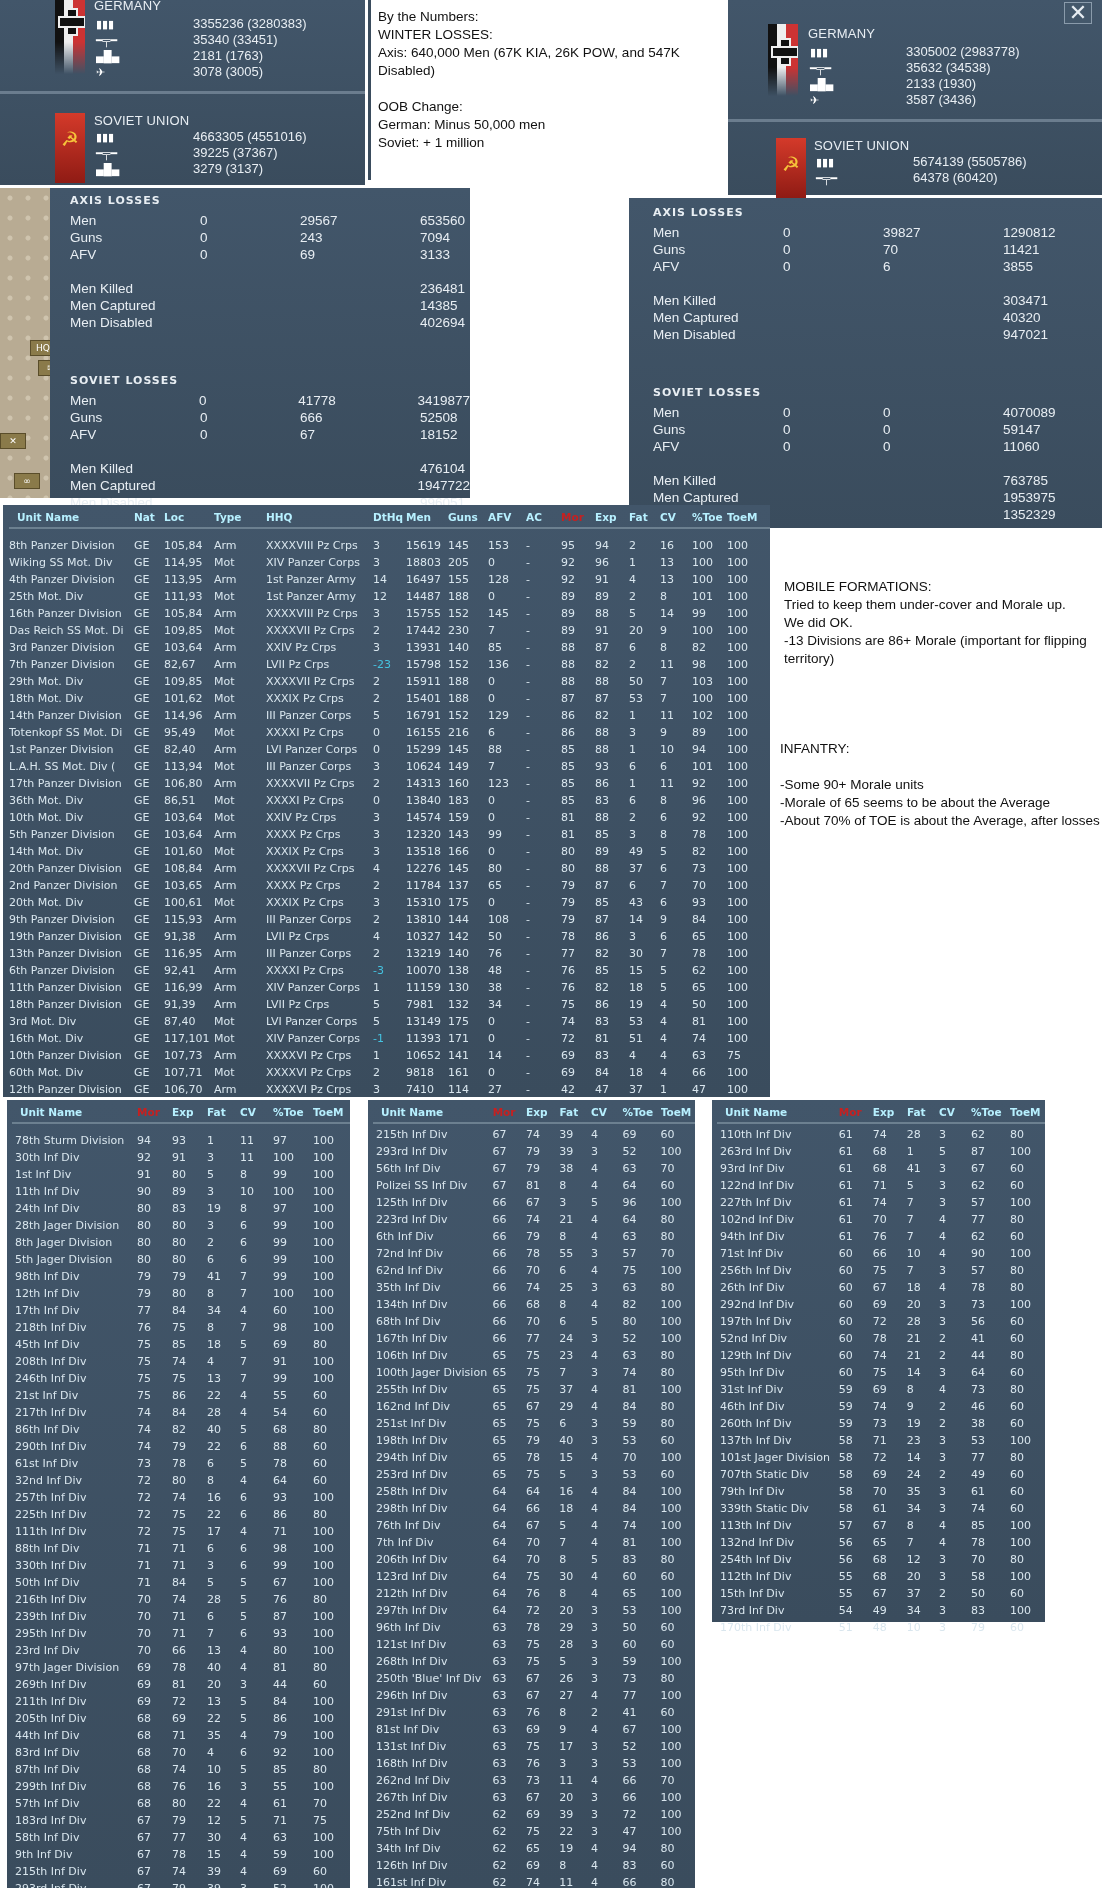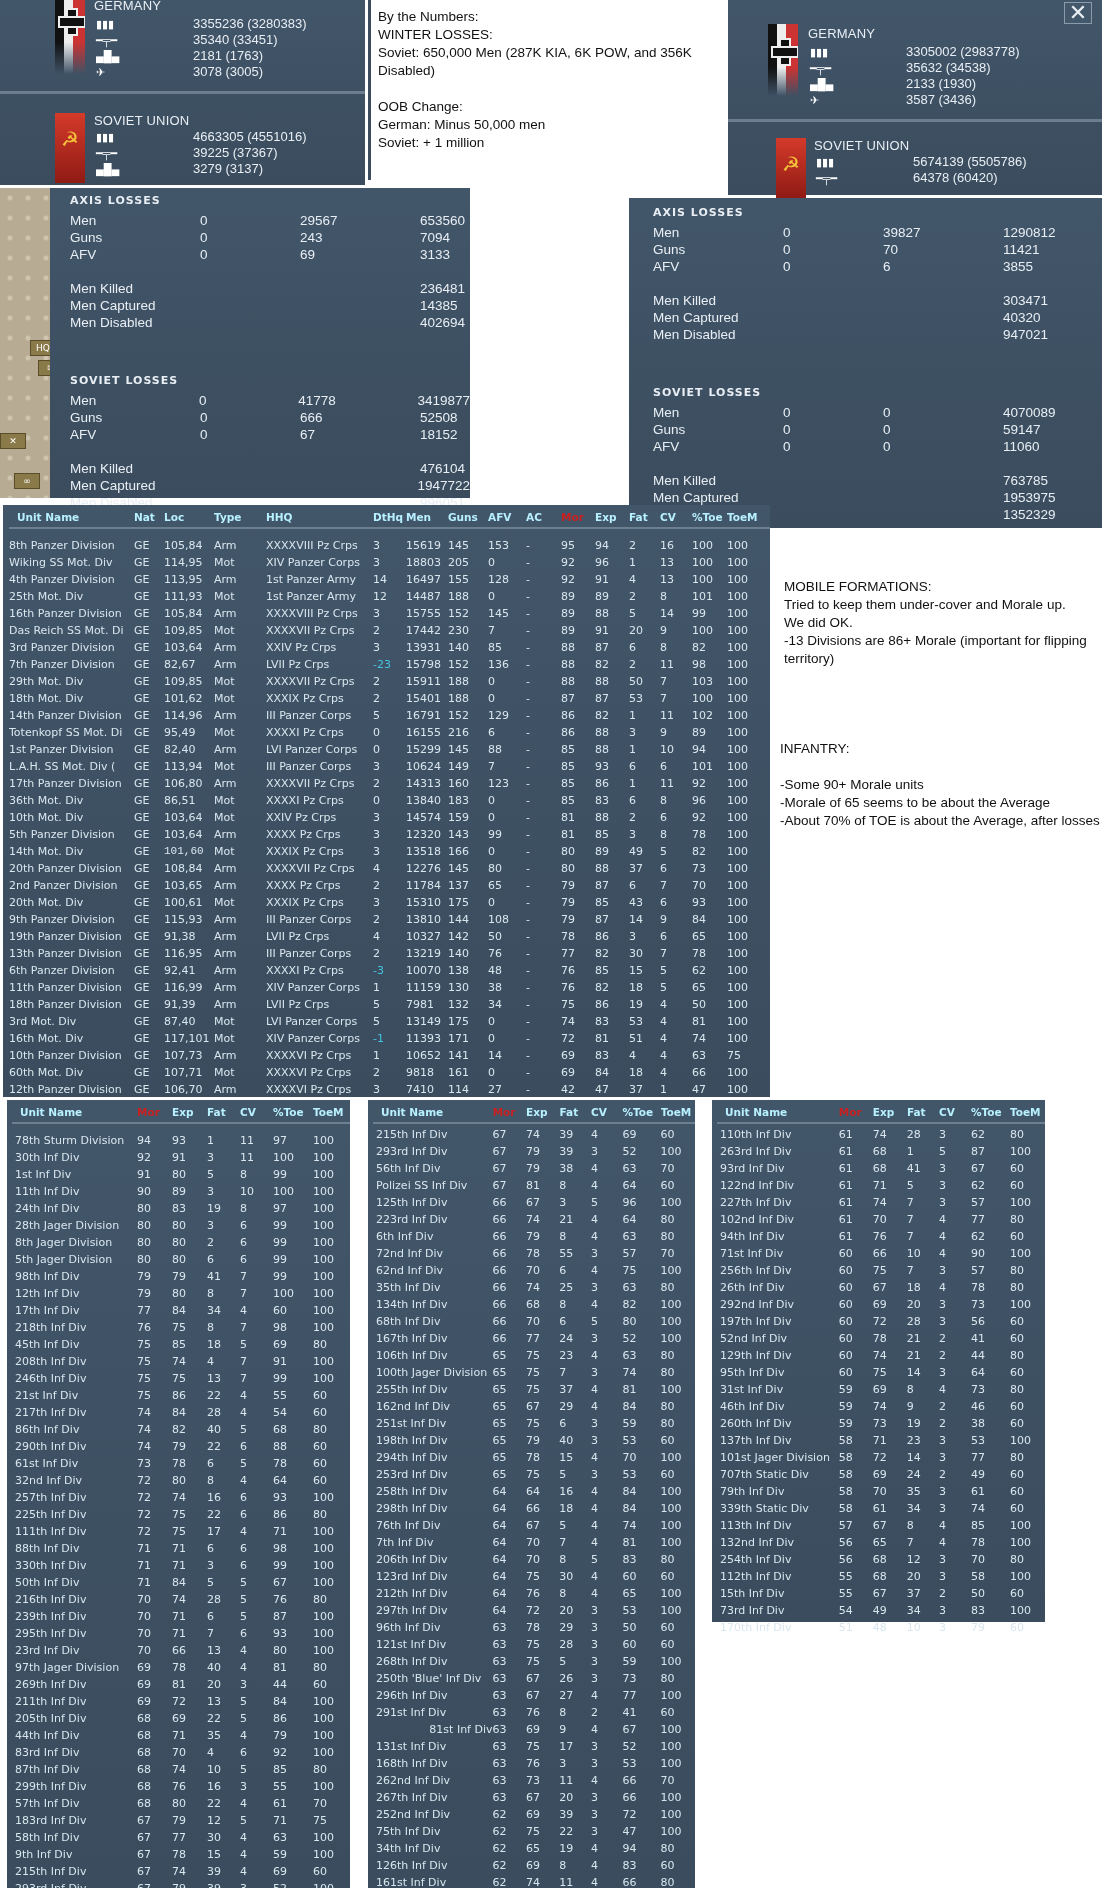--- a/index.html
+++ b/index.html
@@ -73,21 +73,21 @@
       <div>4663305 (4551016)</div>
       <div>39225 (37367)</div>
       <div>3279 (3137)</div>
     </div>
   </div>
 </div>
 
 <div class="notes-top">
   <p>By the Numbers:</p>
   <p>WINTER LOSSES:</p>
-  <p>Soviet: 650,000 Men (287K KIA, 6K POW, and 356K Disabled)</p>
+  <p>Axis:  640,000 Men (67K KIA, 26K POW, and 547K Disabled)</p>
   <p></p>
   <p>OOB Change:</p>
   <p>German:  Minus 50,000 men</p>
   <p>Soviet:  + 1 million</p>
 </div>
 
 <div class="panel stat-panel" style="left:728px;top:0;width:374px;height:195px;">
   <div class="close-btn">✕</div>
   <div class="nation" style="top:0;height:120px;">
     <div class="flag flag-ge" style="left:40px;top:24px;height:72px;">
@@ -607,21 +607,21 @@
         <span style="width: 34px;">81</span>
         <span style="width: 34px;">85</span>
         <span style="width: 31px;">3</span>
         <span style="width: 32px;">8</span>
         <span style="width: 35px;">78</span>
         <span style="width: 30px;">100</span>
       </div>
       <div class="r">
         <span style="width: 125px;">14th Mot. Div</span>
         <span style="width: 30px;">GE</span>
-        <span style="width: 50px; font-family: Liberation Mono, monospace;">101,60</span>
+        <span style="width: 50px;">101,60</span>
         <span style="width: 52px;">Mot</span>
         <span style="width: 107px;">XXXIX Pz Crps</span>
         <span style="width: 33px;">3</span>
         <span style="width: 42px;">13518</span>
         <span style="width: 40px;">166</span>
         <span style="width: 38px;">0</span>
         <span style="width: 35px;">-</span>
         <span style="width: 34px;">80</span>
         <span style="width: 34px;">89</span>
         <span style="width: 31px;">49</span>
@@ -1639,21 +1639,21 @@
       <div class="r">
         <span style="width: 125px; padding-left: 3px;">291st Inf Div</span>
         <span style="width: 35px;">63</span>
         <span style="width: 35px;">76</span>
         <span style="width: 33px;">8</span>
         <span style="width: 33px;">2</span>
         <span style="width: 40px;">41</span>
         <span style="width: 36px;">60</span>
       </div>
       <div class="r">
-        <span style="width: 125px; padding-left: 3px; text-align: right;">81st Inf Div</span>
+        <span style="width: 125px; padding-left: 3px;">81st Inf Div</span>
         <span style="width: 35px;">63</span>
         <span style="width: 35px;">69</span>
         <span style="width: 33px;">9</span>
         <span style="width: 33px;">4</span>
         <span style="width: 40px;">67</span>
         <span style="width: 36px;">100</span>
       </div>
       <div class="r">
         <span style="width: 125px; padding-left: 3px;">131st Inf Div</span>
         <span style="width: 35px;">63</span>

